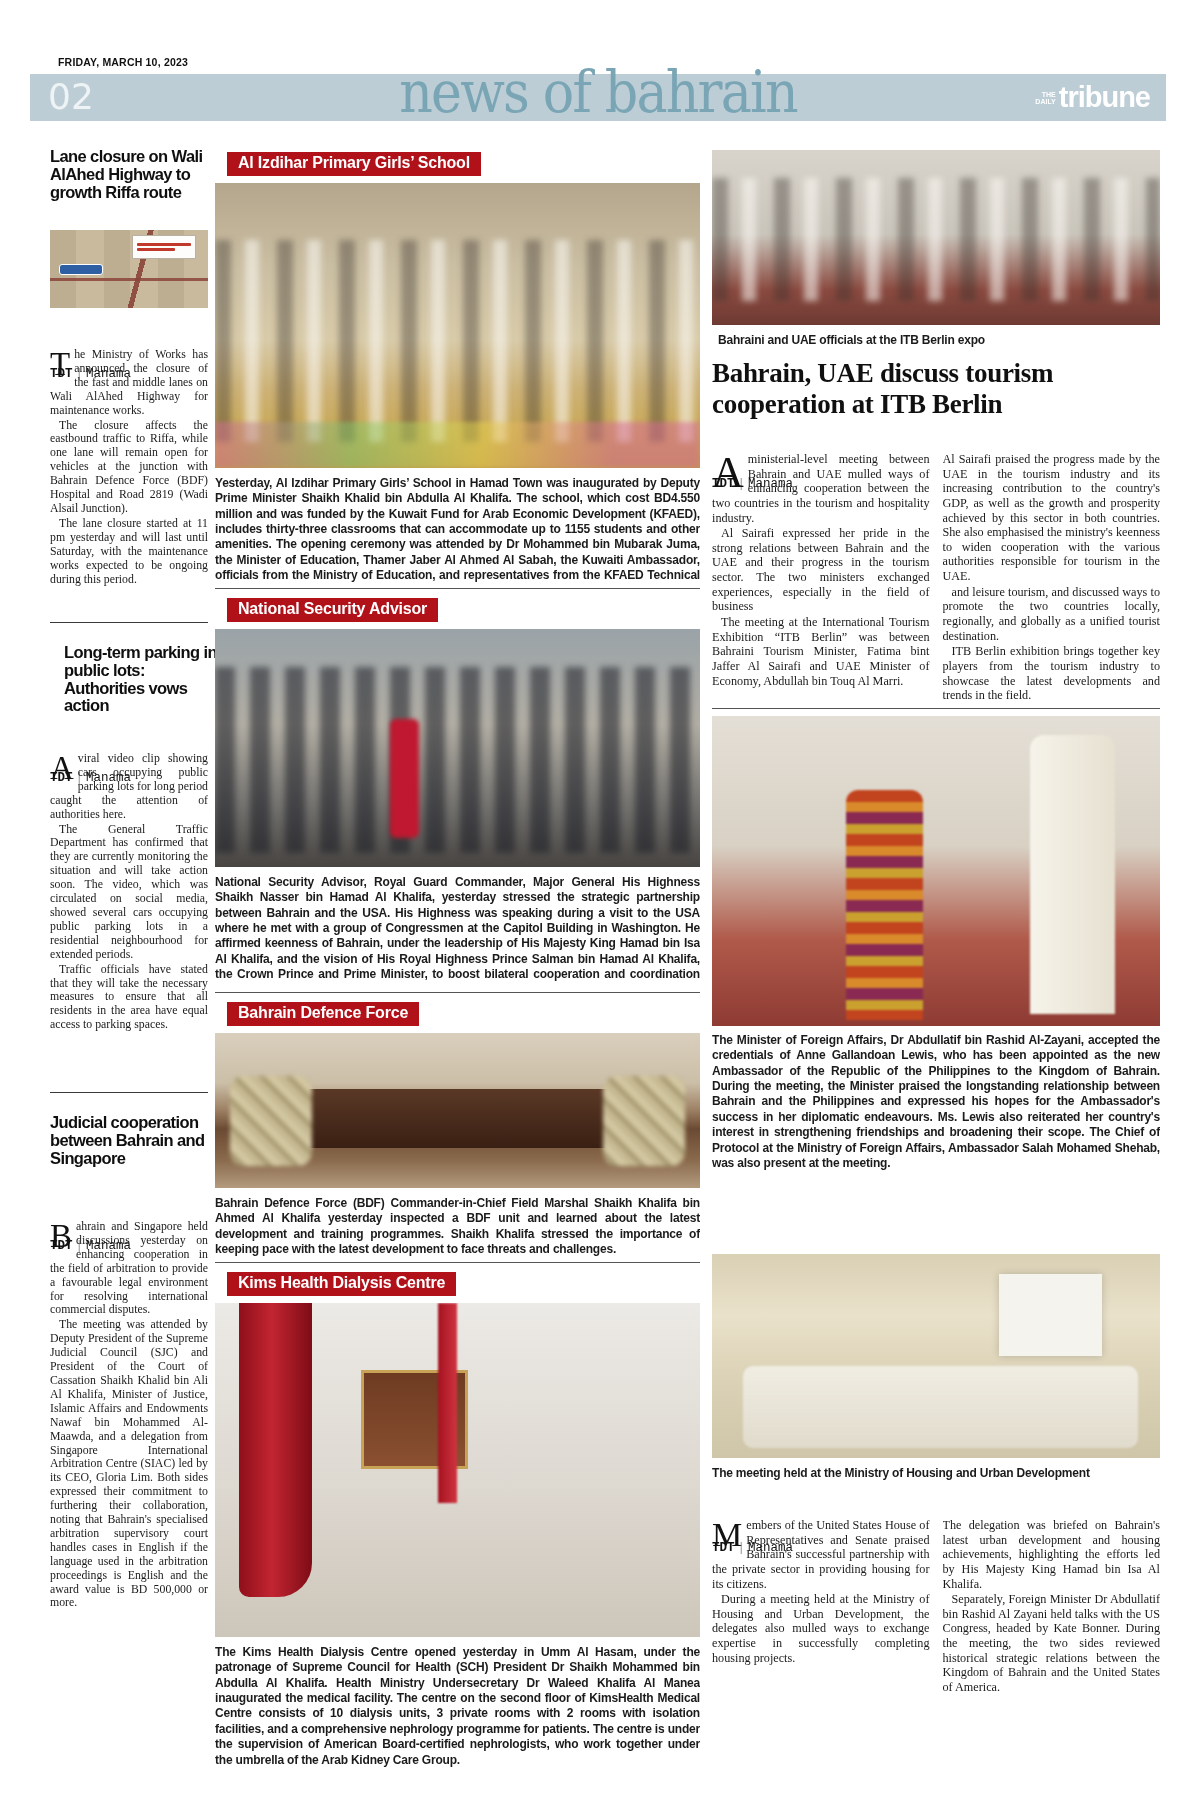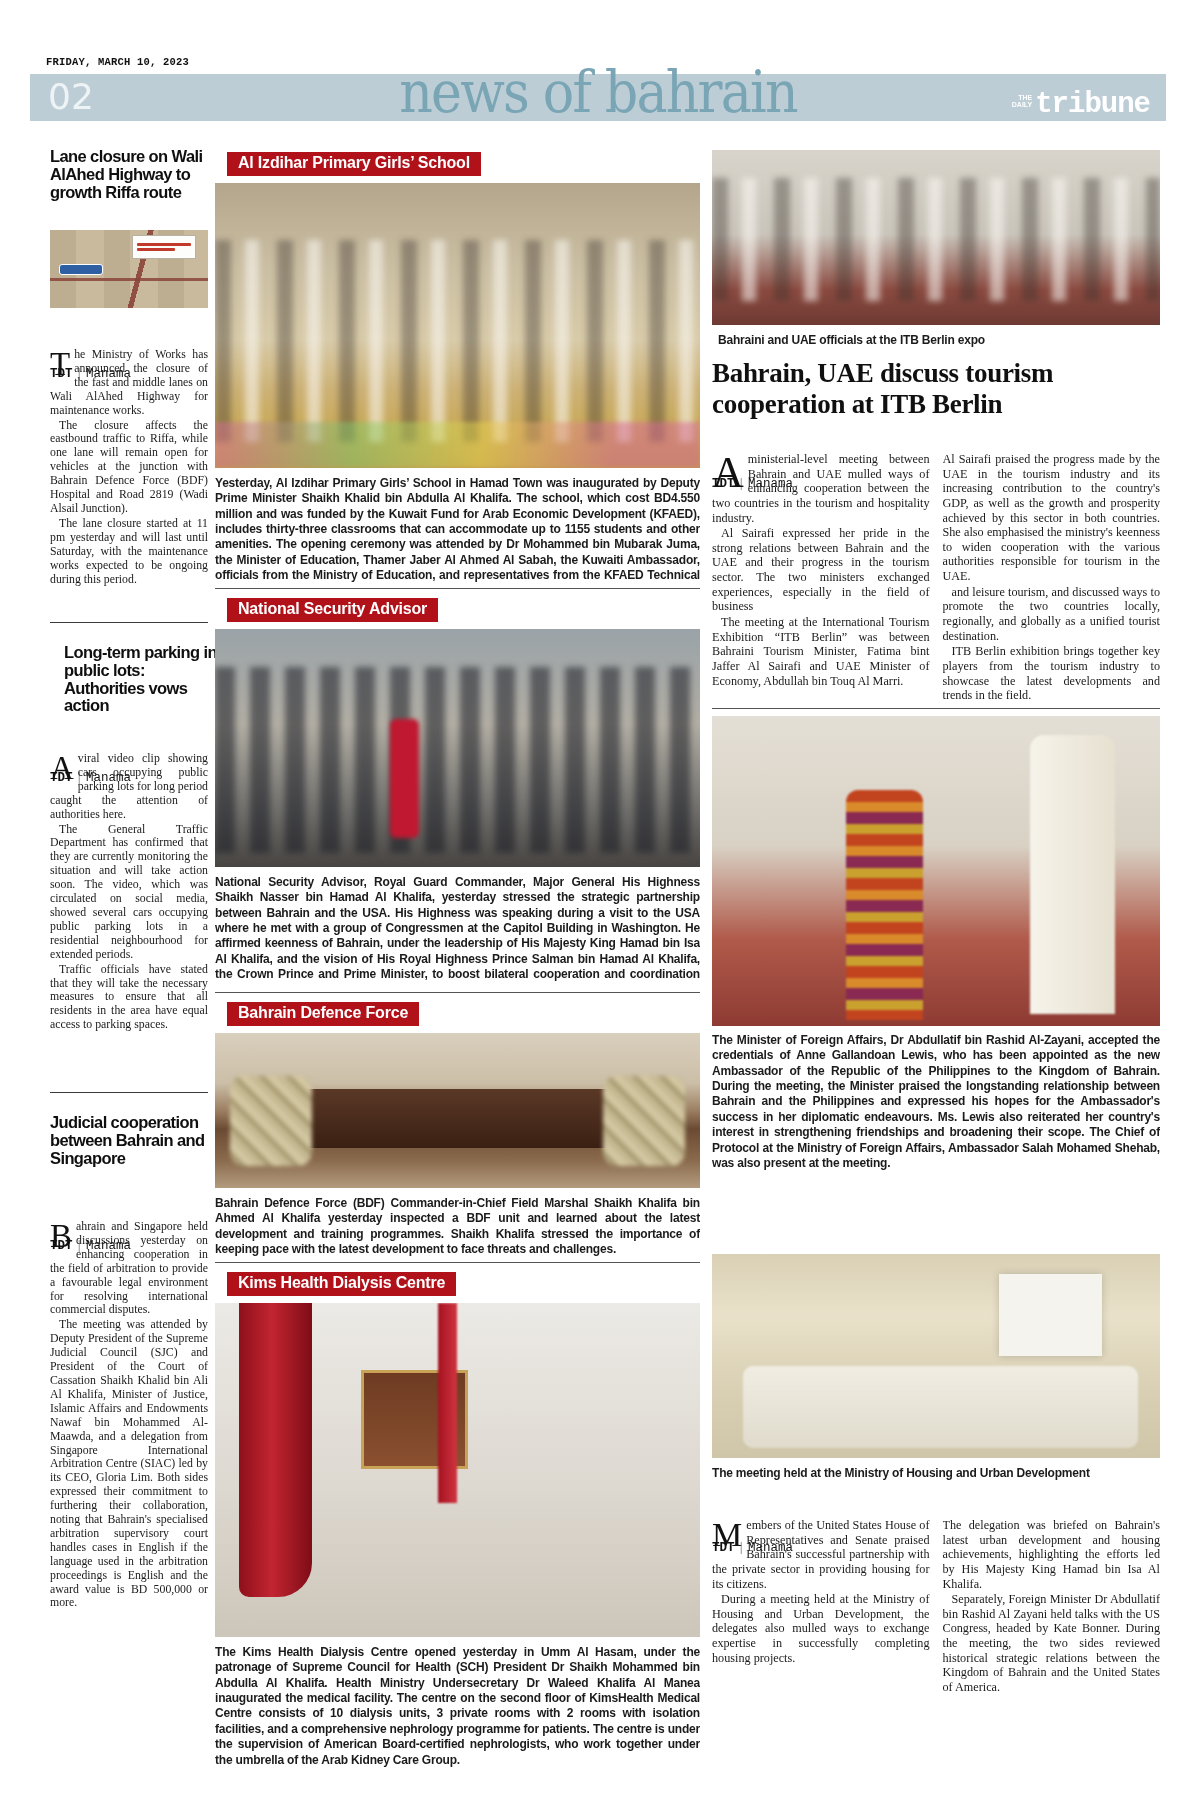--- a/index.html
+++ b/index.html
@@ -1,33 +1,33 @@
 <!DOCTYPE html>
 <html><head>
 <meta charset="utf-8">
 <style>
   html,body{margin:0;padding:0;background:#ffffff;}
   .page{position:relative;width:1199px;height:1800px;background:#fff;overflow:hidden;
         font-family:"Liberation Serif",serif;color:#1a1a1a;}
   .abs{position:absolute;}
 
   
-  .m-date{position:absolute;left:46px;top:56px;font-family:Liberation Mono, monospace;
+  .m-date{position:absolute;left:58px;top:56px;font-family:Liberation Sans, sans-serif;
           font-weight:700;font-size:10.5px;letter-spacing:.2px;color:#111;}
   .m-band{position:absolute;left:30px;right:33px;top:74px;height:47px;background:#bccdd6;}
   .m-pagenum{position:absolute;left:18px;top:2px;font-family:"DejaVu Sans",sans-serif;
              font-size:36px;color:#eef3f5;font-weight:400;}
   .m-title{position:absolute;left:50%;top:-16px;transform:translateX(-50%) scaleX(.9);
            font-family:"DejaVu Serif",serif;font-size:58px;color:#7aa5b5;white-space:nowrap;
            letter-spacing:-2px;}
   .m-logo{position:absolute;right:16px;top:9px;display:flex;align-items:center;gap:3px;}
   .m-logo-stack{display:flex;flex-direction:column;align-items:flex-end;line-height:1;
                 font-family:"Liberation Sans",sans-serif;font-weight:700;font-size:7px;color:#fff;}
-  .m-logo-name{font-family:Liberation Mono, monospace;font-weight:800;font-size:29px;color:#fff;
-               letter-spacing:-1px;line-height:1;margin-top:7px;}
+  .m-logo-name{font-family:Liberation Sans, sans-serif;font-weight:800;font-size:29px;color:#fff;
+               letter-spacing:-1px;line-height:1;}
 
   
   .hl-sans{font-family:"Liberation Sans",sans-serif;font-weight:700;font-size:16.5px;
            line-height:1.08;letter-spacing:-.6px;color:#0f0f0f;}
   .hl-serif{font-family:"Liberation Serif",serif;font-weight:700;font-size:27px;
             line-height:1.13;color:#101010;letter-spacing:-.3px;}
   .byline{font-family:Liberation Mono, monospace;font-size:12.5px;color:#111;margin-top:47px;}
   .byline .src{font-weight:700;}
   .byline .sep{color:#999;padding:0 3px;}
   .body{font-size:12.2px;line-height:1.2;text-align:justify;overflow:hidden;}

